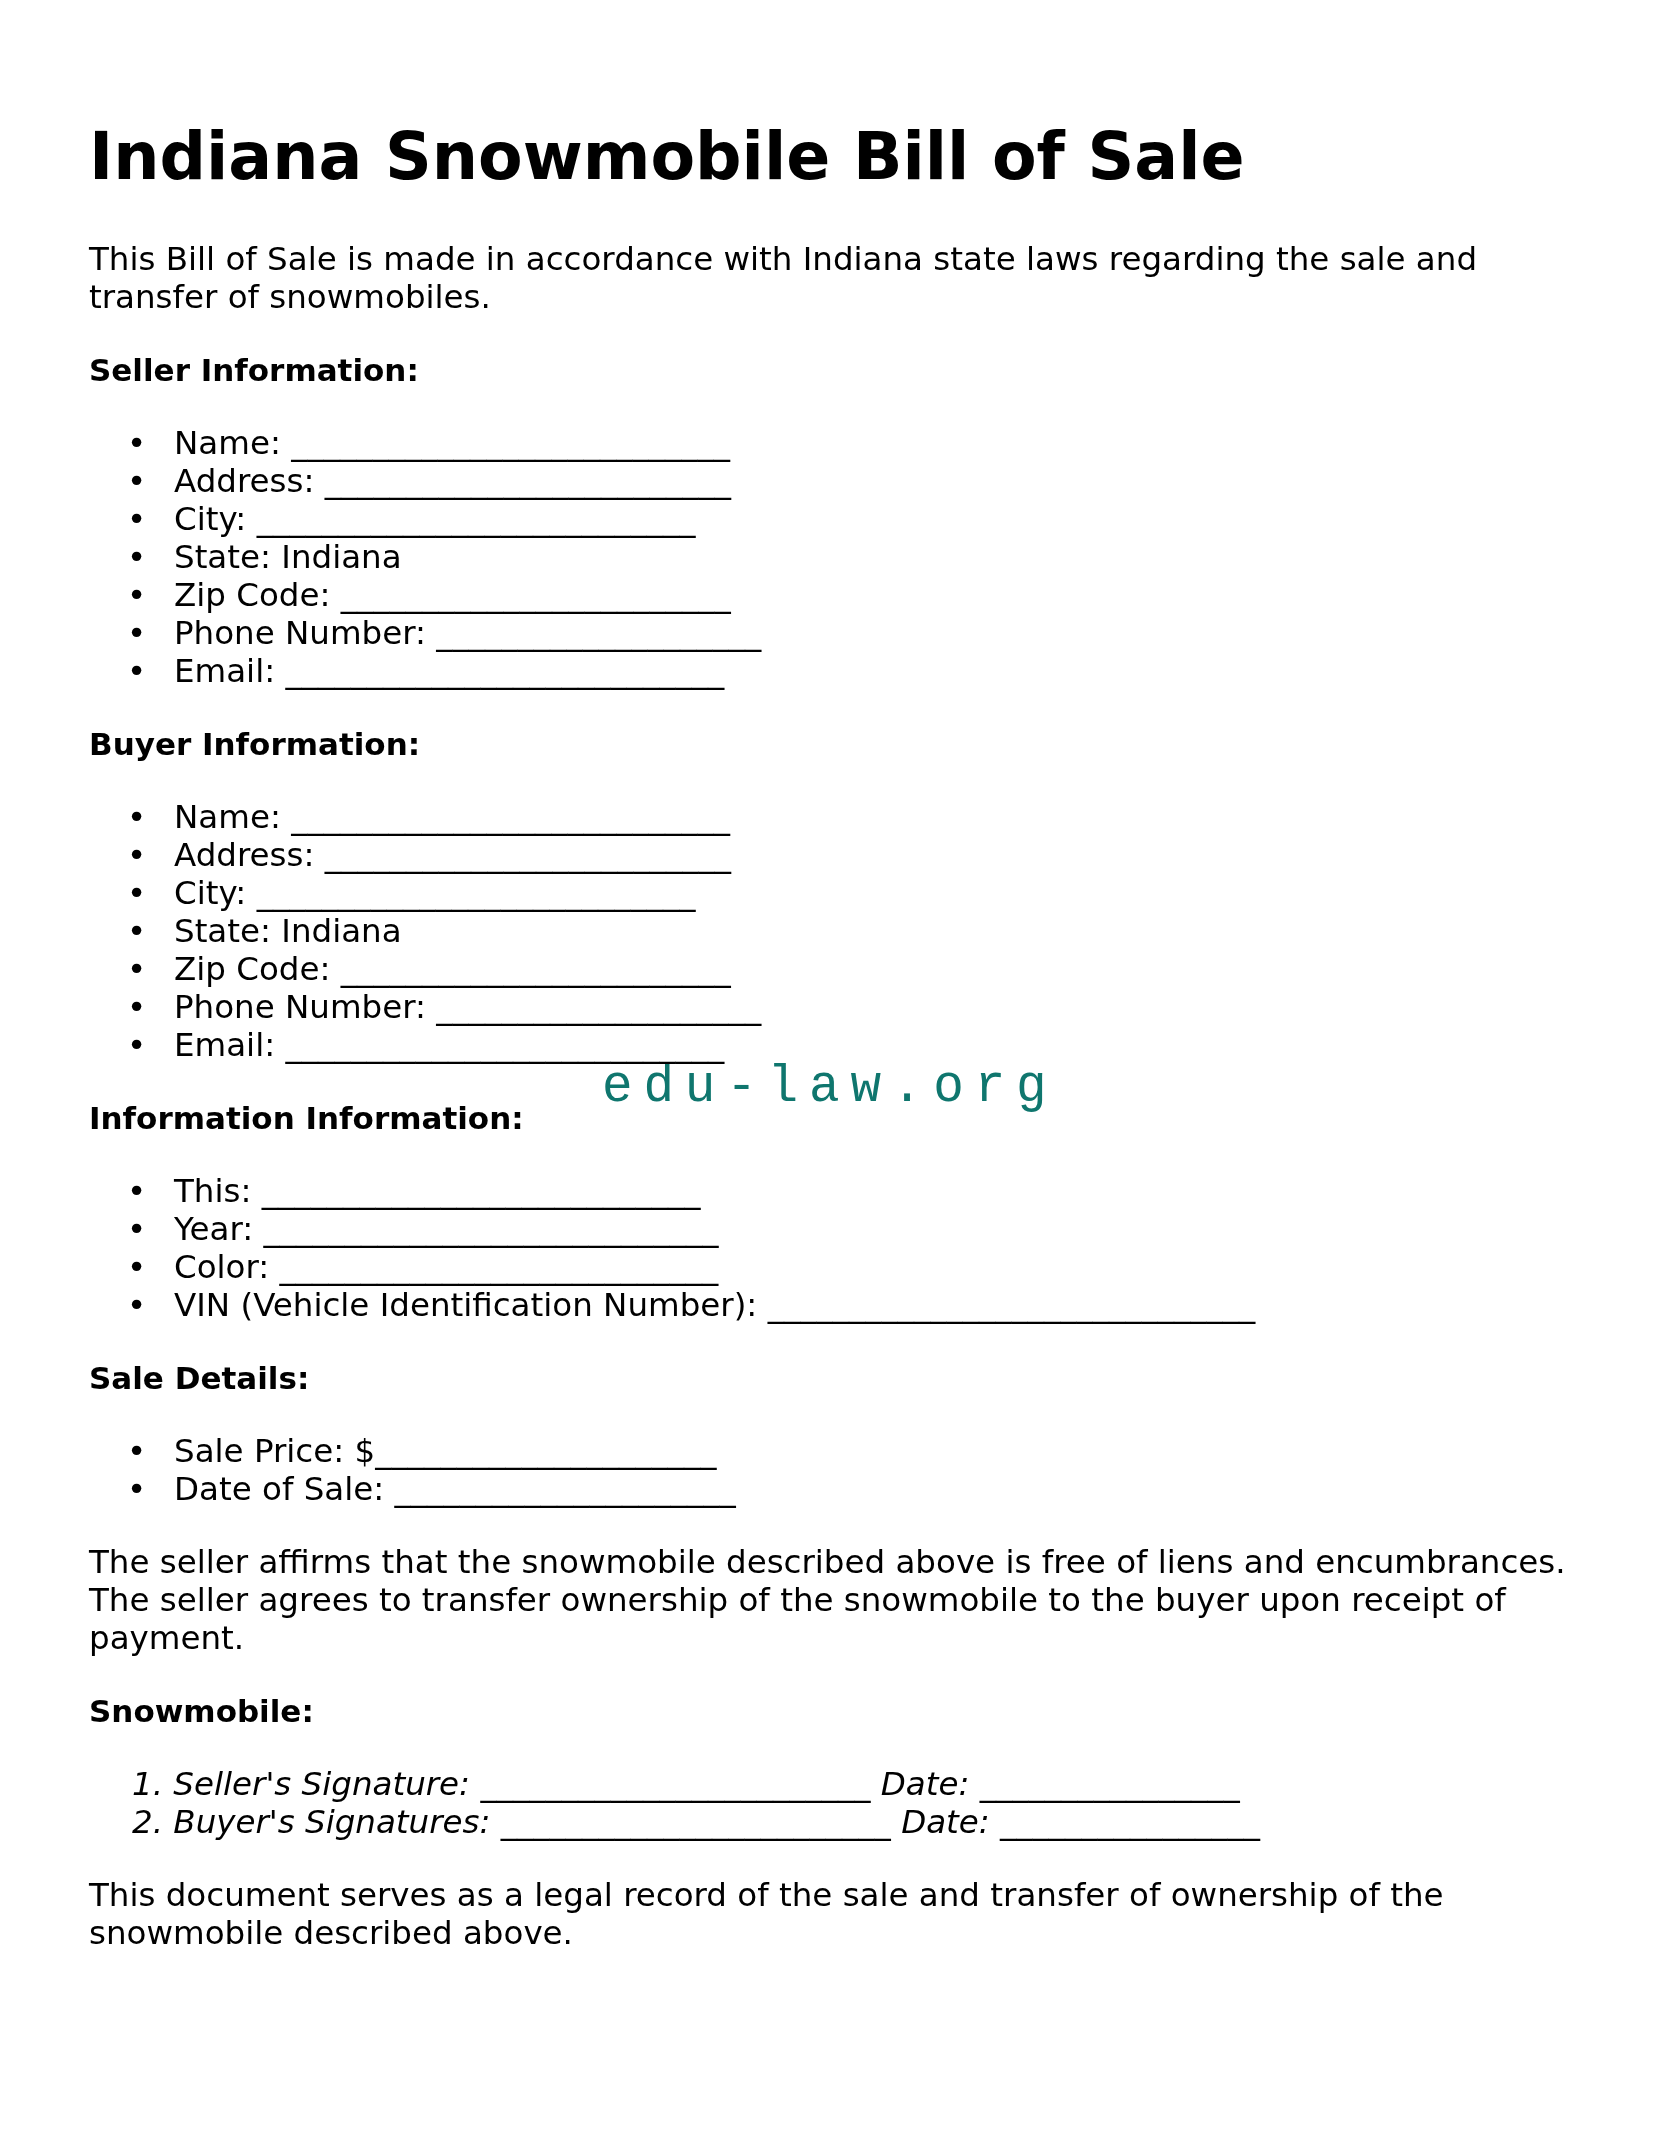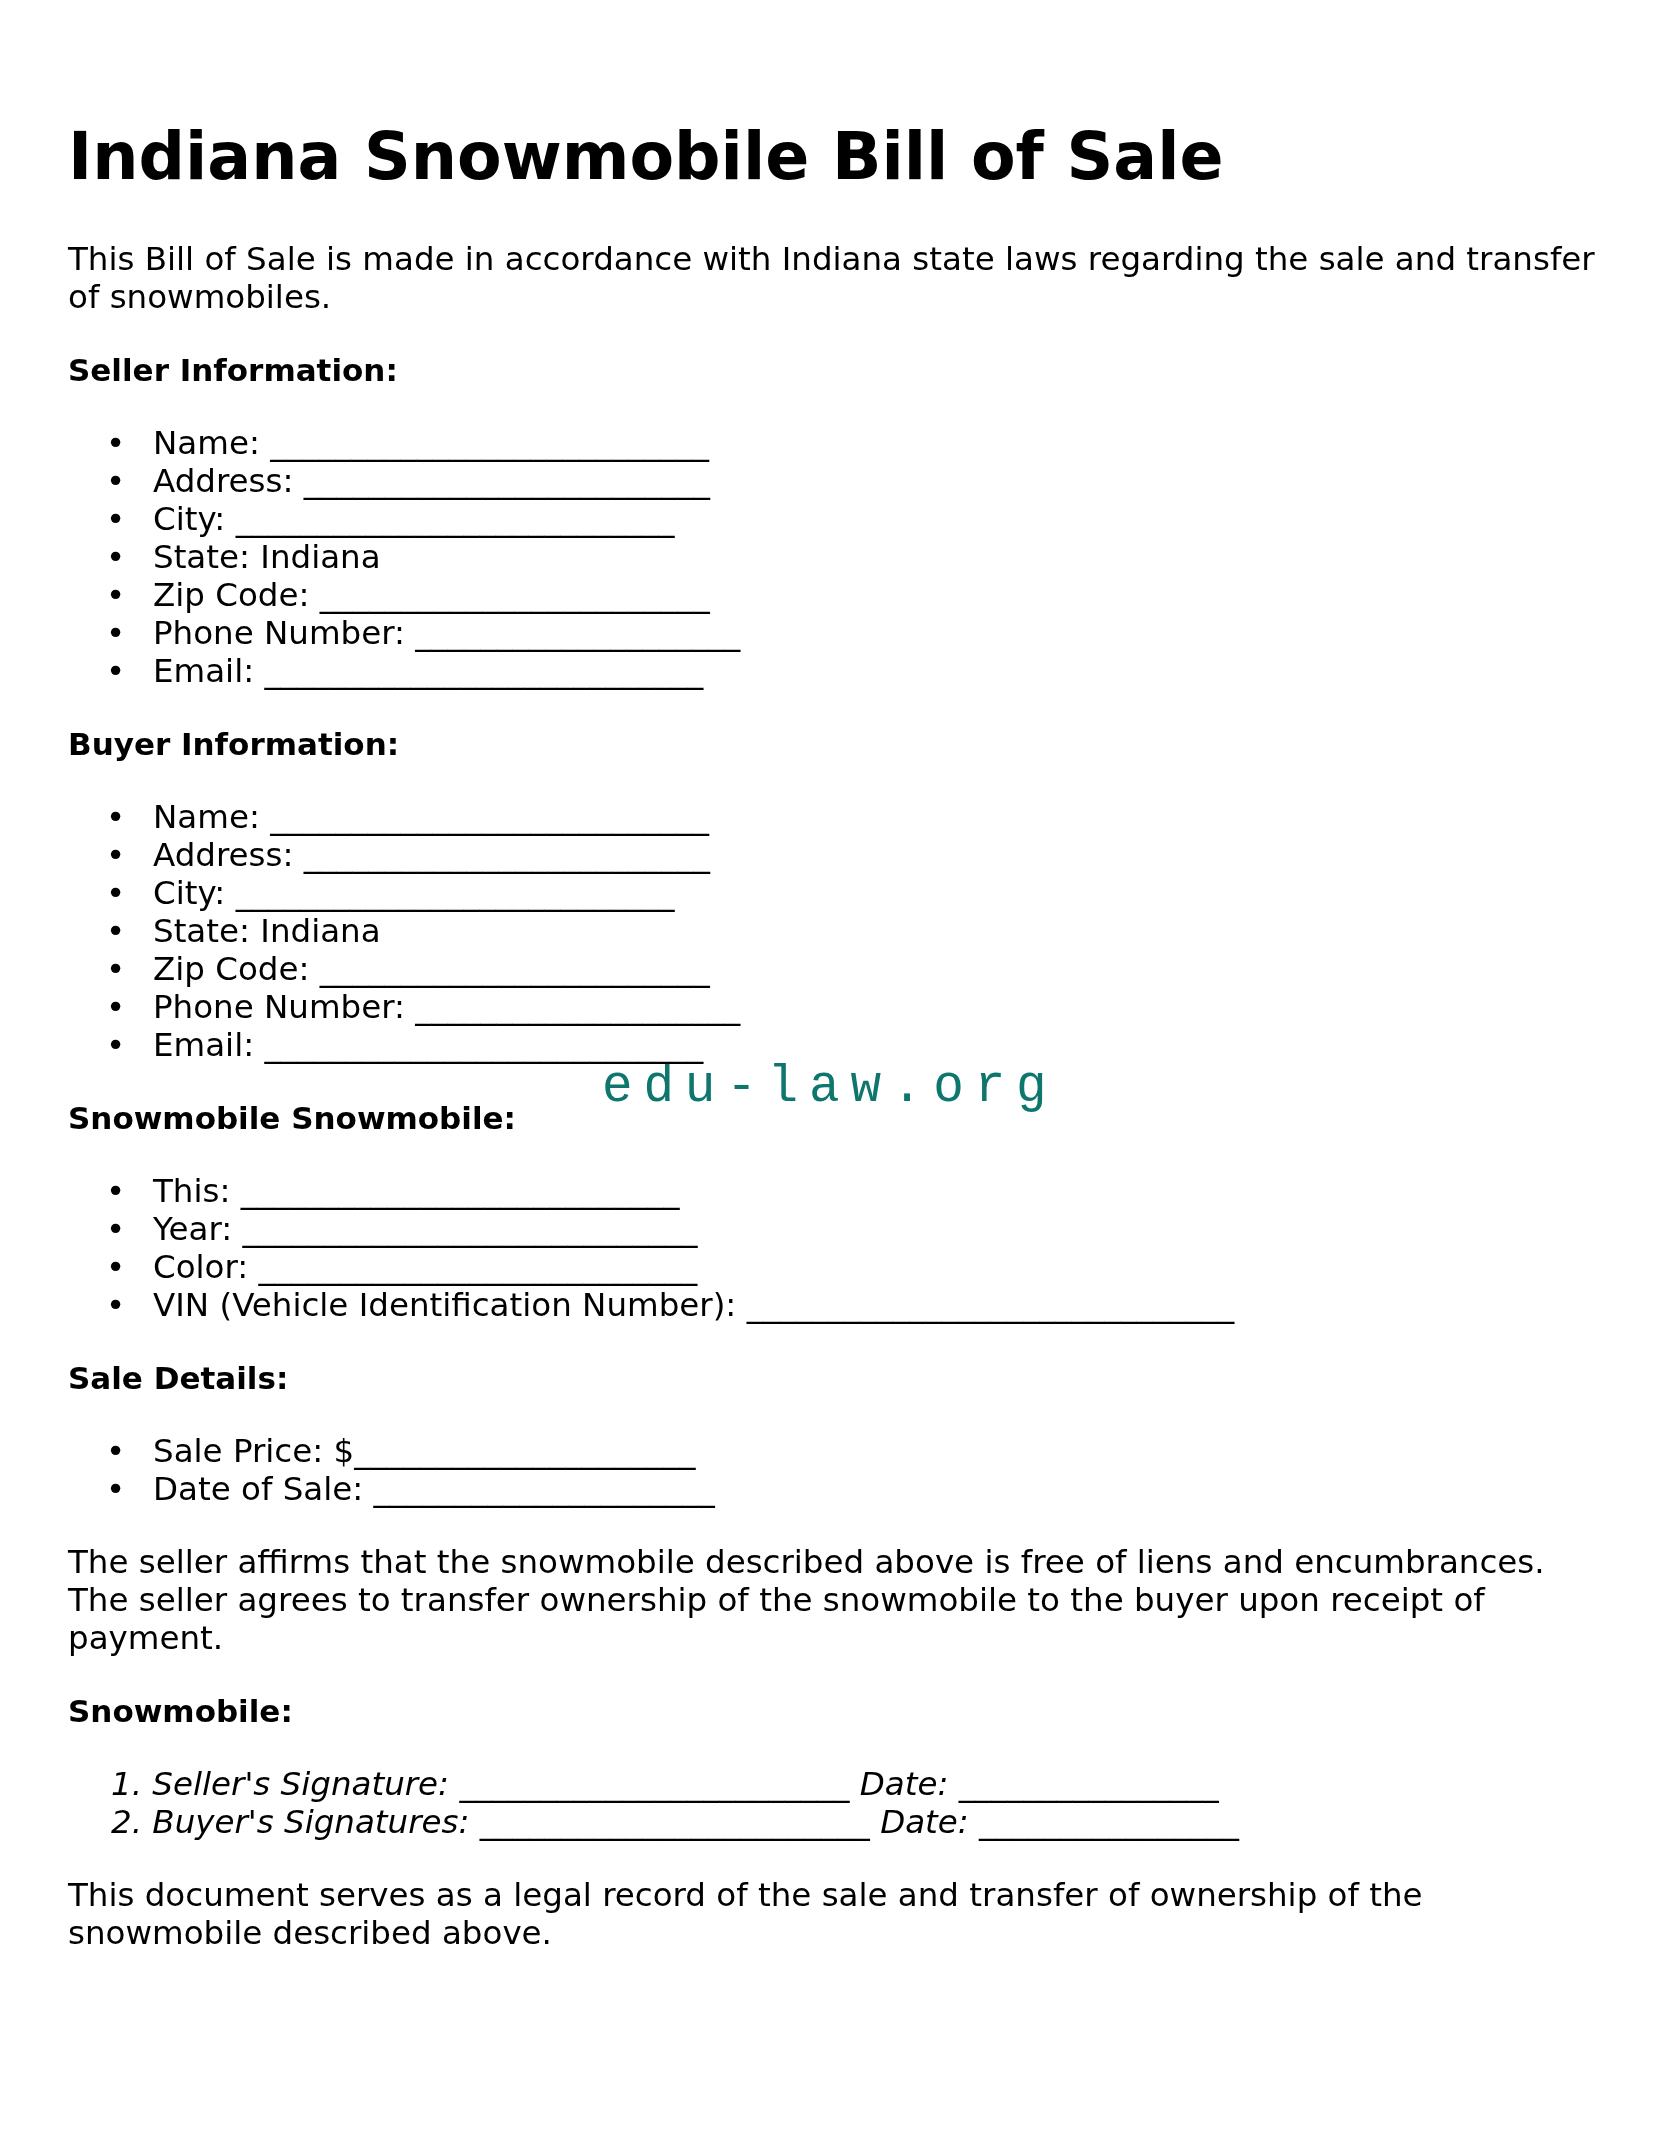--- a/index.html
+++ b/index.html
@@ -12,21 +12,21 @@
     color: #000000;
     font-family: "DejaVu Sans", sans-serif;
     font-size: 32.5px;
     line-height: 38px;
     overflow: hidden;
     box-sizing: border-box;
   }
   .content {
     position: relative;
     z-index: 1;
-    padding: 0 68px;
+    padding: 0 89px;
   }
   h1.doc-title {
     font-size: 65px;
     line-height: 72px;
     font-weight: bold;
     margin: 121px 0 47px 0;
     letter-spacing: 0;
   }
   p.para {
     margin: 35px 0;
@@ -99,21 +99,21 @@
     <ul class="fields">
         <li><span class="label">Name:</span> <span class="blank">___________________________</span></li>
         <li><span class="label">Address:</span> <span class="blank">_________________________</span></li>
         <li><span class="label">City:</span> <span class="blank">___________________________</span></li>
         <li><span class="label">State:</span> <span class="value">Indiana</span></li>
         <li><span class="label">Zip Code:</span> <span class="blank">________________________</span></li>
         <li><span class="label">Phone Number:</span> <span class="blank">____________________</span></li>
         <li><span class="label">Email:</span> <span class="blank">___________________________</span></li>
       </ul>
 
-    <h2 class="sec">Snowmobile Snowmobile:</h2>
+    <h2 class="sec">Information Information:</h2>
 
     <ul class="fields">
         <li><span class="label">This:</span> <span class="blank">___________________________</span></li>
         <li><span class="label">Year:</span> <span class="blank">____________________________</span></li>
         <li><span class="label">Color:</span> <span class="blank">___________________________</span></li>
         <li><span class="label">VIN (Vehicle Identification Number):</span> <span class="blank">______________________________</span></li>
       </ul>
 
     <h2 class="sec">Sale Details:</h2>
 

